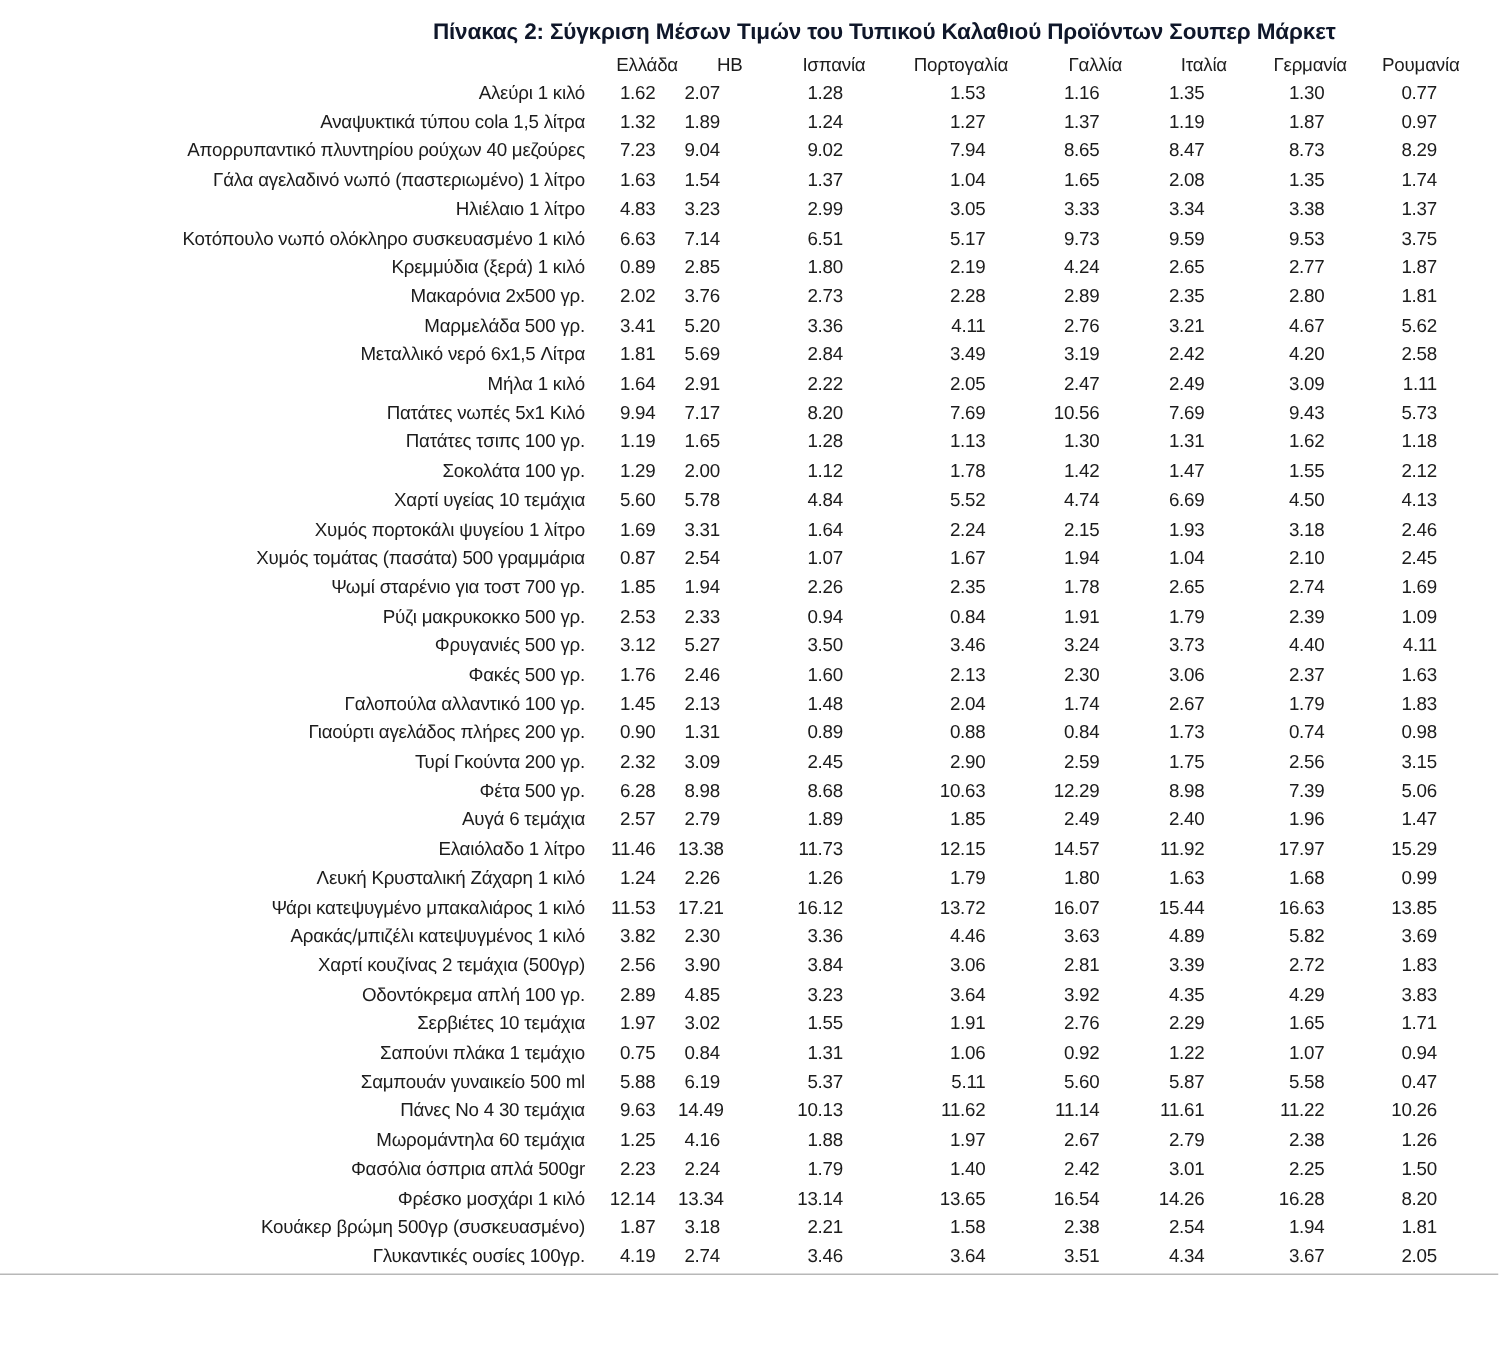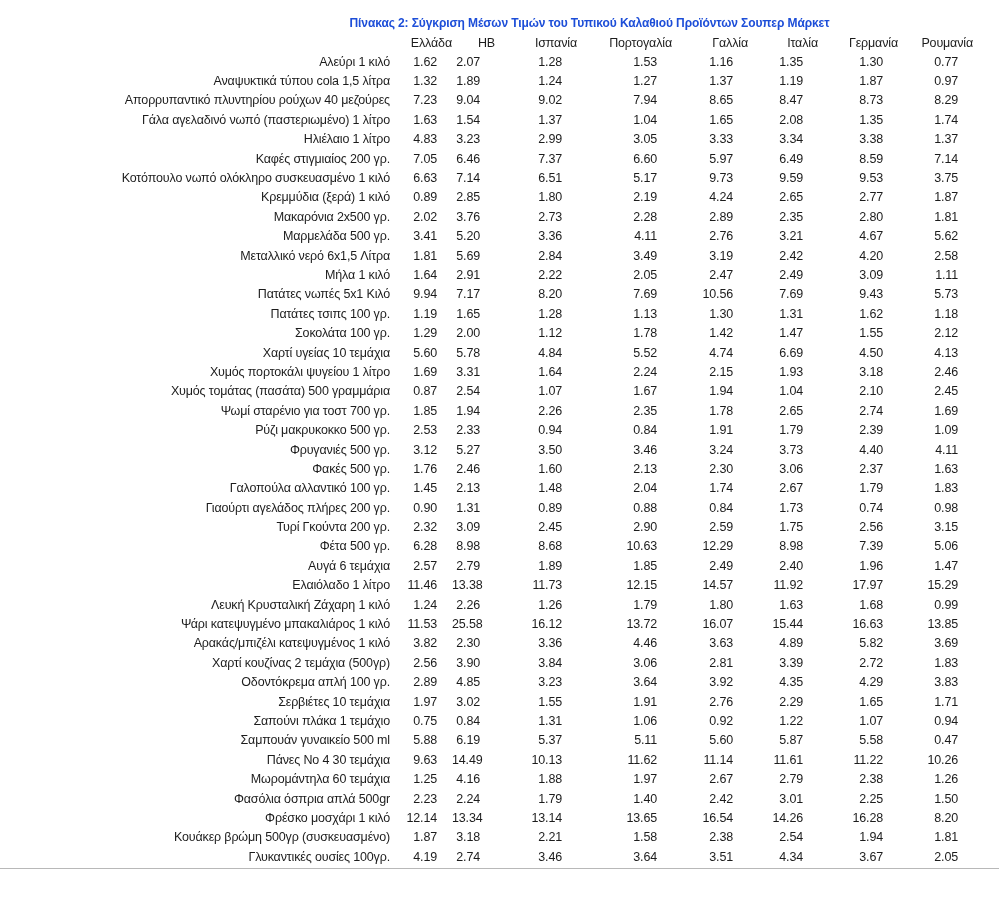--- a/index.html
+++ b/index.html
@@ -12,23 +12,23 @@
     font-family: "Liberation Sans", sans-serif;
     color: #1c1c1c;
   }
   .title-wrap {
     margin-left: 180px;
     padding-top: 13px;
     text-align: center;
     height: 16px;
   }
   .doc-title {
-    color: #1d4ed8;
+    color: #0f172a;
     font-weight: bold;
-    font-size: 12px;
+    font-size: 15px;
     letter-spacing: -0.1px;
     white-space: nowrap;
   }
   table.price-table {
     border-collapse: collapse;
     table-layout: fixed;
     margin-left: 8px;
     margin-top: 0;
     width: 965px;
   }
@@ -155,31 +155,20 @@
         <td class="price-cell">4.83</td>
         <td class="price-cell">3.23</td>
         <td class="price-cell">2.99</td>
         <td class="price-cell">3.05</td>
         <td class="price-cell">3.33</td>
         <td class="price-cell">3.34</td>
         <td class="price-cell">3.38</td>
         <td class="price-cell">1.37</td>
       </tr>
       <tr>
-        <td class="name-cell">Καφές στιγμιαίος 200 γρ.</td>
-        <td class="price-cell">7.05</td>
-        <td class="price-cell">6.46</td>
-        <td class="price-cell">7.37</td>
-        <td class="price-cell">6.60</td>
-        <td class="price-cell">5.97</td>
-        <td class="price-cell">6.49</td>
-        <td class="price-cell">8.59</td>
-        <td class="price-cell">7.14</td>
-      </tr>
-      <tr>
         <td class="name-cell">Κοτόπουλο νωπό ολόκληρο συσκευασμένο 1 κιλό</td>
         <td class="price-cell">6.63</td>
         <td class="price-cell">7.14</td>
         <td class="price-cell">6.51</td>
         <td class="price-cell">5.17</td>
         <td class="price-cell">9.73</td>
         <td class="price-cell">9.59</td>
         <td class="price-cell">9.53</td>
         <td class="price-cell">3.75</td>
       </tr>
@@ -421,21 +410,21 @@
         <td class="price-cell">1.26</td>
         <td class="price-cell">1.79</td>
         <td class="price-cell">1.80</td>
         <td class="price-cell">1.63</td>
         <td class="price-cell">1.68</td>
         <td class="price-cell">0.99</td>
       </tr>
       <tr>
         <td class="name-cell">Ψάρι κατεψυγμένο μπακαλιάρος 1 κιλό</td>
         <td class="price-cell">11.53</td>
-        <td class="price-cell">25.58</td>
+        <td class="price-cell">17.21</td>
         <td class="price-cell">16.12</td>
         <td class="price-cell">13.72</td>
         <td class="price-cell">16.07</td>
         <td class="price-cell">15.44</td>
         <td class="price-cell">16.63</td>
         <td class="price-cell">13.85</td>
       </tr>
       <tr>
         <td class="name-cell">Αρακάς/μπιζέλι κατεψυγμένος 1 κιλό</td>
         <td class="price-cell">3.82</td>

